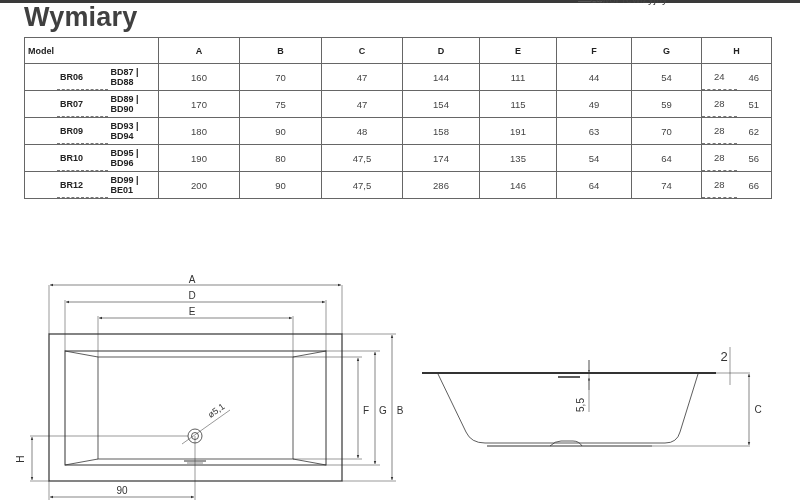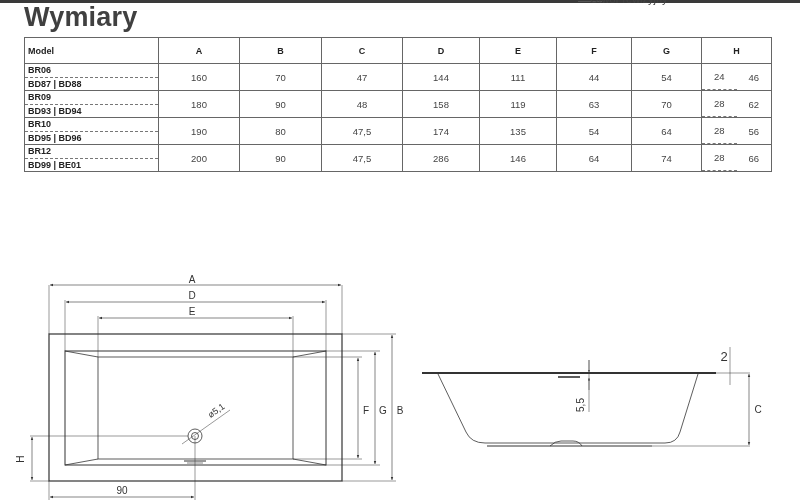--- a/index.html
+++ b/index.html
@@ -6,21 +6,21 @@
   body { width:800px; height:504px; position:relative; overflow:hidden; font-family:"Liberation Sans", sans-serif; color:#333; }
   .topbar { position:absolute; left:0; top:0; width:800px; height:3px; background:#3a3a3a; }
   .topnote { position:absolute; left:590px; top:-7px; font-size:11px; color:#444; }
   .topnote-line { position:absolute; left:578px; top:1px; width:24px; height:1px; background:#555; }
   .title { position:absolute; left:24px; top:2px; font-size:27px; font-weight:bold; color:#404040; letter-spacing:0.2px; }
   table.dims { position:absolute; left:24px; top:37px; border-collapse:collapse; font-size:9.5px; color:#444; }
   table.dims td, table.dims th { border:1px solid #666; padding:0; text-align:center; }
   table.dims th { height:25px; font-weight:bold; color:#222; font-size:9px; }
   table.dims th.model { text-align:left; padding-left:3px; }
   table.dims td.model { text-align:left; padding:0; vertical-align:top; }
-  .mcell { display:flex; flex-direction:column; height:26px; }
+  .mcell { display:flex; flex-direction:row; height:26px;margin-left:32px; }
   .mcell .m1, .mcell .m2 { flex:1; display:flex; align-items:center; padding-left:3px; font-weight:bold; color:#222; font-size:9px; }
   .mcell .m1 { border-bottom:1px dashed #777; }
   .hcell { display:flex; flex-direction:row; height:26px; }
   .hcell span { flex:1; display:flex; align-items:center; justify-content:center; }
   .hcell span:first-child { border-bottom:1px dashed #777; }
   td.v { height:26px; }
   svg { position:absolute; left:0; top:0; }
   .lbl { font-family:"Liberation Sans", sans-serif; font-size:10px; fill:#333; }
 </style>
 </head>
@@ -61,34 +61,55 @@
     <td class="v">44</td>
     <td class="v">54</td>
     <td>
           <div class="hcell">
             <span>24</span>
             <span>46</span>
           </div>
         </td>
   </tr>
 
+  <tr>
+    <td class="model">
+          <div class="mcell">
+            <span class="m1">BR07</span>
+            <span class="m2">BD89 | BD90</span>
+          </div>
+        </td>
+    <td class="v">170</td>
+    <td class="v">75</td>
+    <td class="v">47</td>
+    <td class="v">154</td>
+    <td class="v">115</td>
+    <td class="v">49</td>
+    <td class="v">59</td>
+    <td>
+          <div class="hcell">
+            <span>28</span>
+            <span>51</span>
+          </div>
+        </td>
+  </tr>
 
 
   <tr>
     <td class="model">
           <div class="mcell">
             <span class="m1">BR09</span>
             <span class="m2">BD93 | BD94</span>
           </div>
         </td>
     <td class="v">180</td>
     <td class="v">90</td>
     <td class="v">48</td>
     <td class="v">158</td>
-    <td class="v">119</td>
+    <td class="v">191</td>
     <td class="v">63</td>
     <td class="v">70</td>
     <td>
           <div class="hcell">
             <span>28</span>
             <span>62</span>
           </div>
         </td>
   </tr>
 

